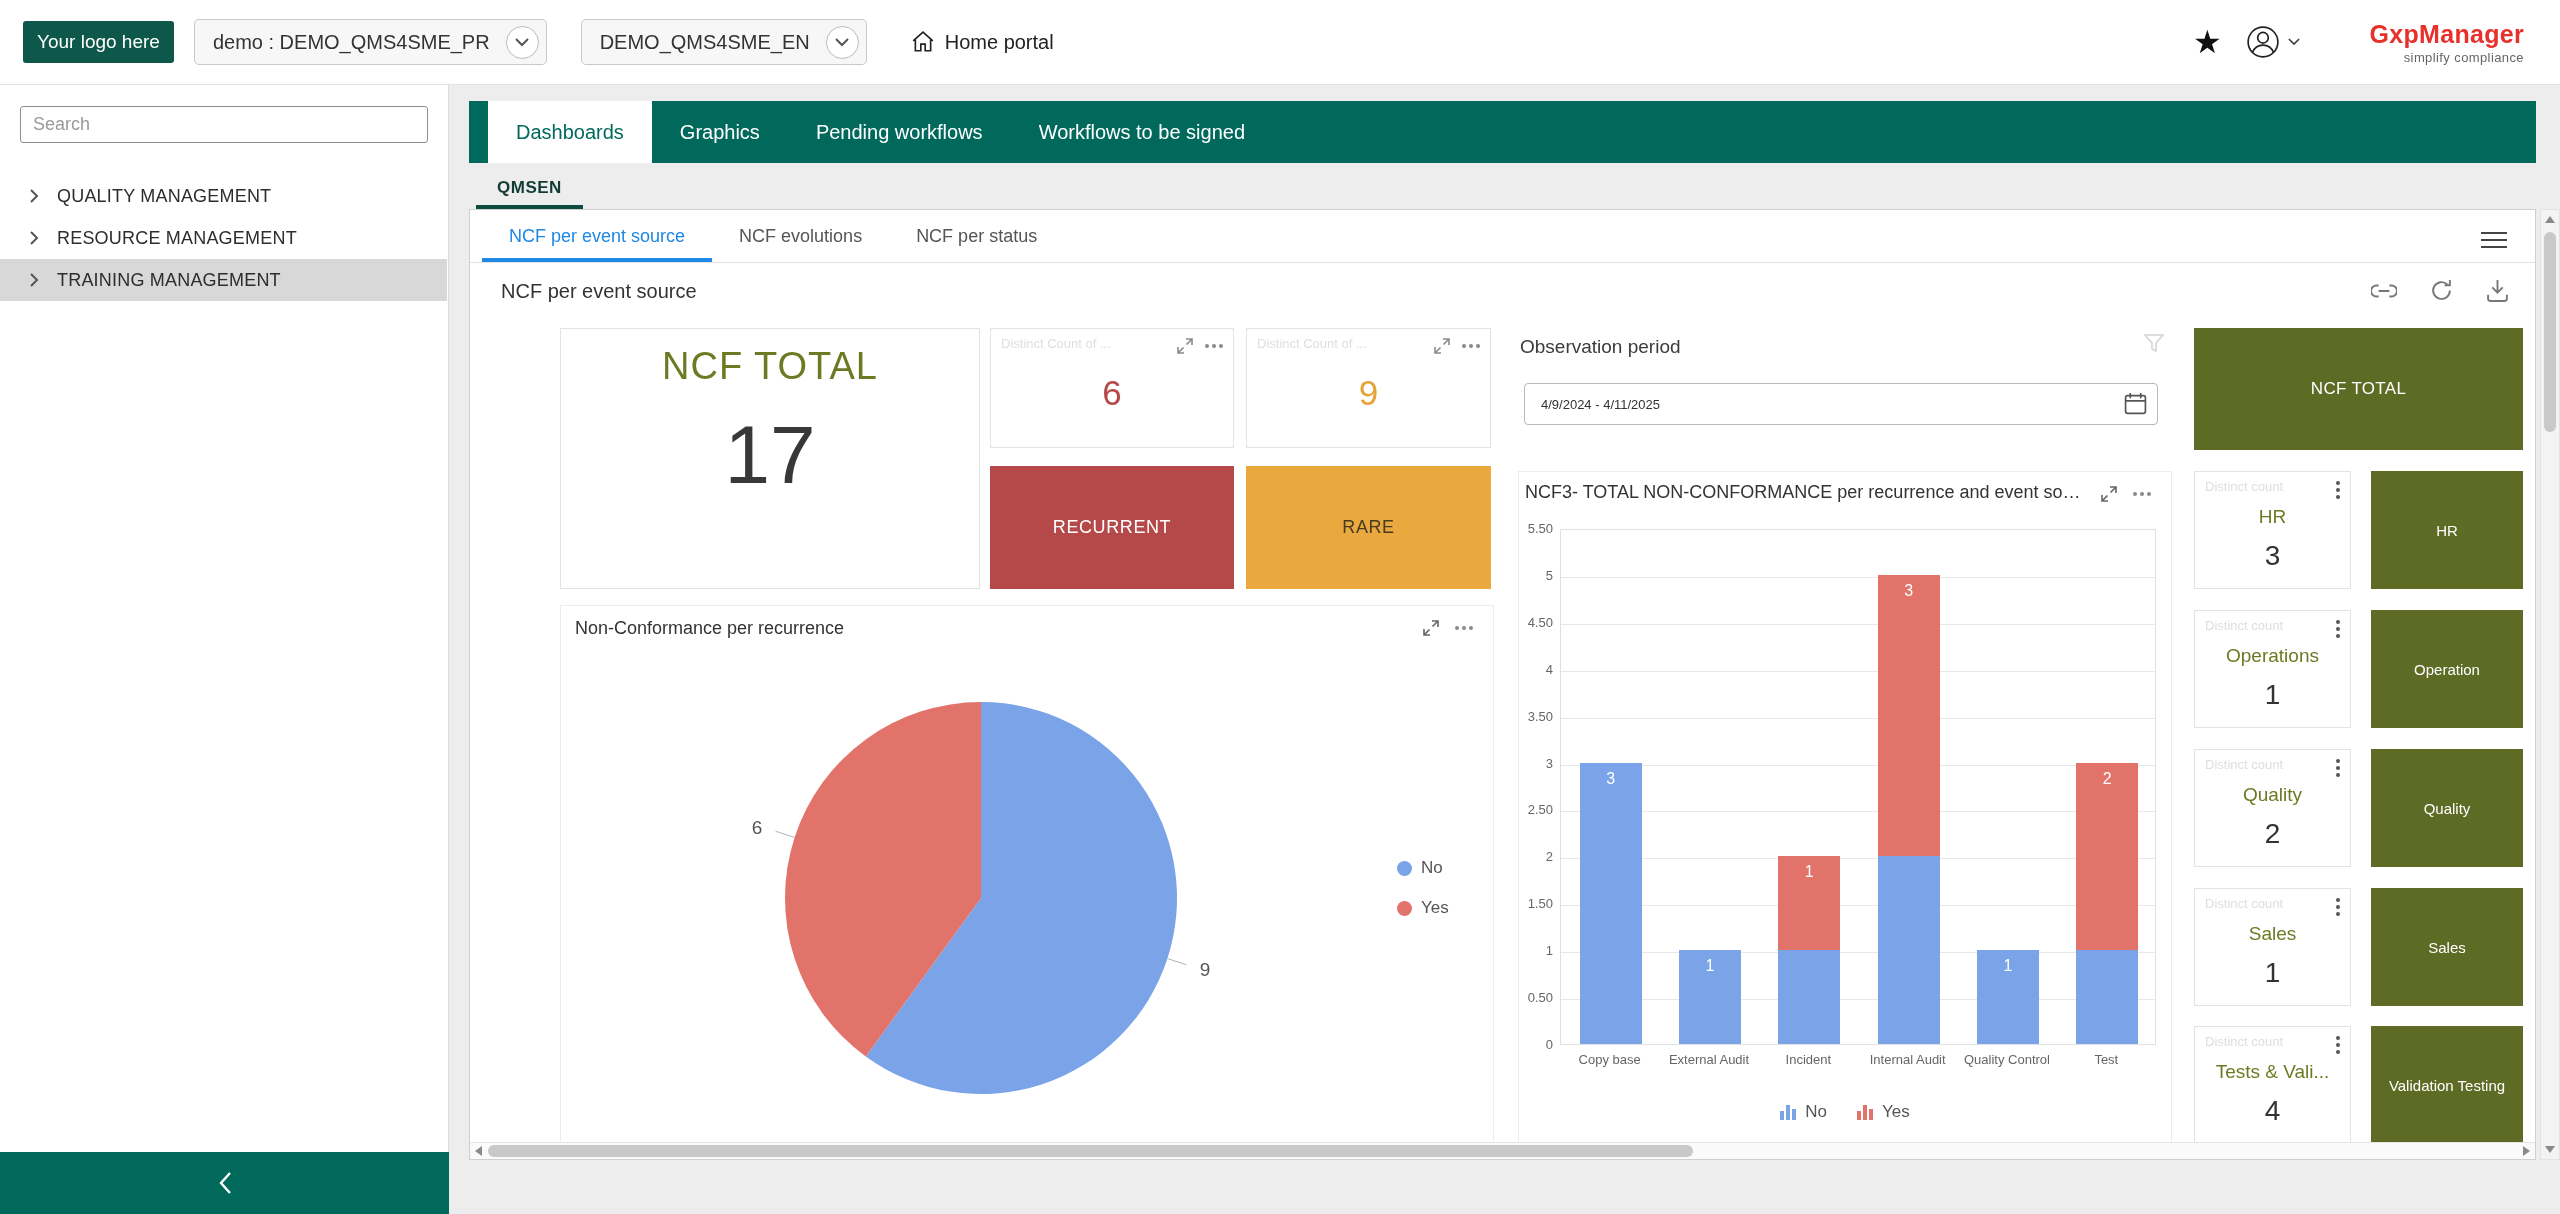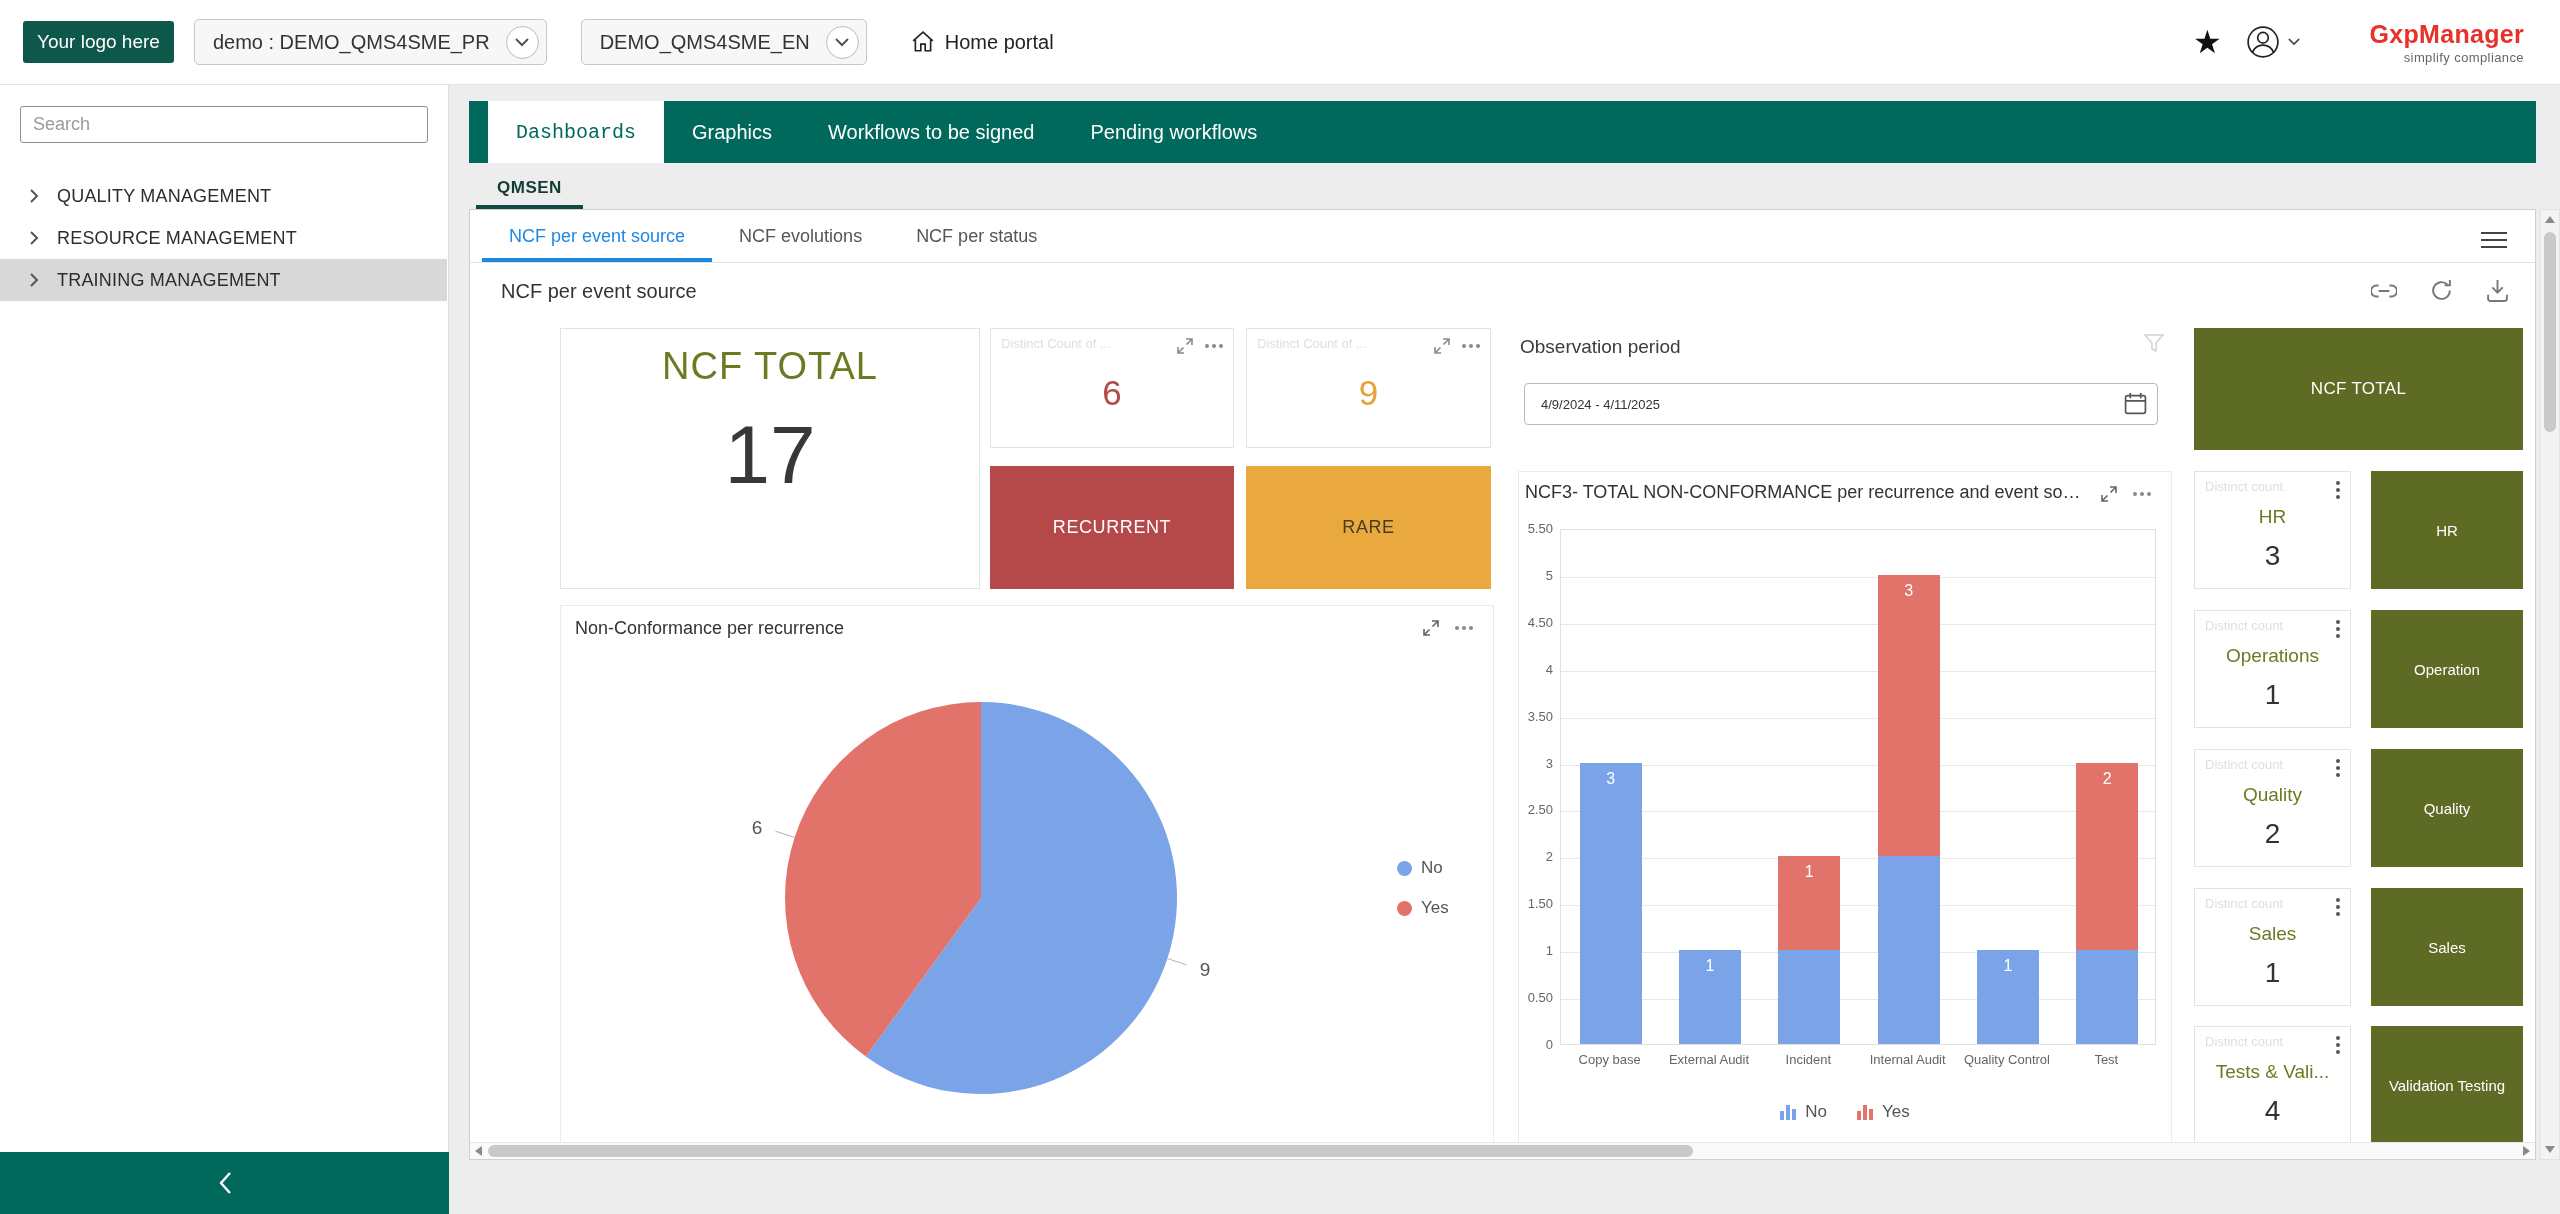--- a/index.html
+++ b/index.html
@@ -25,21 +25,21 @@
 .search::placeholder{color:#9a9a9a;}
 .menu{position:absolute;top:90px;left:0;right:1px;}
 .menu-item{height:42px;display:flex;align-items:center;gap:18px;padding-left:30px;font-size:18px;color:#2d2d2d;cursor:pointer;letter-spacing:.2px;}
 .menu-item .chev{color:#555;display:flex;}
 .menu-item.active{background:#d8d8d8;}
 .collapse-bar{position:absolute;bottom:0;left:0;width:449px;height:62px;background:#00695c;display:flex;align-items:center;justify-content:center;cursor:pointer;color:#fff;}
 
 .main{position:absolute;left:449px;top:85px;right:0;bottom:0;background:#ededed;}
 .portal-tabs{position:absolute;left:20px;top:16px;width:2067px;height:62px;background:#00695c;display:flex;align-items:stretch;padding-left:19px;}
 .portal-tab{display:flex;align-items:center;padding:0 28px;color:#fff;font-size:20px;cursor:pointer;white-space:nowrap;}
-.portal-tab.active{background:#fff;color:#00695c;font-family:Liberation Mono, monospace;}
+.portal-tab.active{background:#fff;color:#00695c;}
 .qmsen-tab{position:absolute;left:27px;top:89px;font-size:17px;font-weight:bold;color:#123c33;padding:4px 21px 7px;border-bottom:4px solid #0d4a40;letter-spacing:.5px;cursor:pointer;}
 .content-card{position:absolute;left:20px;top:124px;width:2067px;height:951px;background:#fff;border:1px solid #cfcfcf;}
 .report-tabs{position:absolute;top:0;left:0;right:0;height:53px;border-bottom:1px solid #e2e2e2;display:flex;align-items:stretch;padding-left:12px;}
 .report-tab{display:flex;align-items:center;padding:0 27px;font-size:18px;color:#555;cursor:pointer;white-space:nowrap;}
 .report-tab.active{color:#1e88e5;box-shadow:inset 0 -4px 0 #1e88e5;}
 .hamburger{position:absolute;right:28px;top:17px;width:26px;cursor:pointer;}
 .hamburger span{display:block;height:2px;background:#444;margin:5px 0;}
 .report-header{position:absolute;top:53px;left:0;right:0;height:57px;}
 .report-title{position:absolute;left:31px;top:17px;font-size:20px;color:#333;}
 .toolbar-icons{position:absolute;right:26px;top:16px;display:flex;gap:33px;color:#777;}
@@ -200,22 +200,22 @@
         </svg>
       </span>
   </div>
 </div>
 
 <div class="main">
 
   <div class="portal-tabs">
     <div class="portal-tab active">Dashboards</div>
     <div class="portal-tab">Graphics</div>
+    <div class="portal-tab">Pending workflows</div>
     <div class="portal-tab">Workflows to be signed</div>
-    <div class="portal-tab">Pending workflows</div>
   </div>
 
   <div class="qmsen-tab">QMSEN</div>
 
   <div class="content-card">
     <div class="report-tabs">
       <div class="report-tab active">NCF per event source</div>
       <div class="report-tab">NCF evolutions</div>
       <div class="report-tab">NCF per status</div>
       <div class="hamburger">

